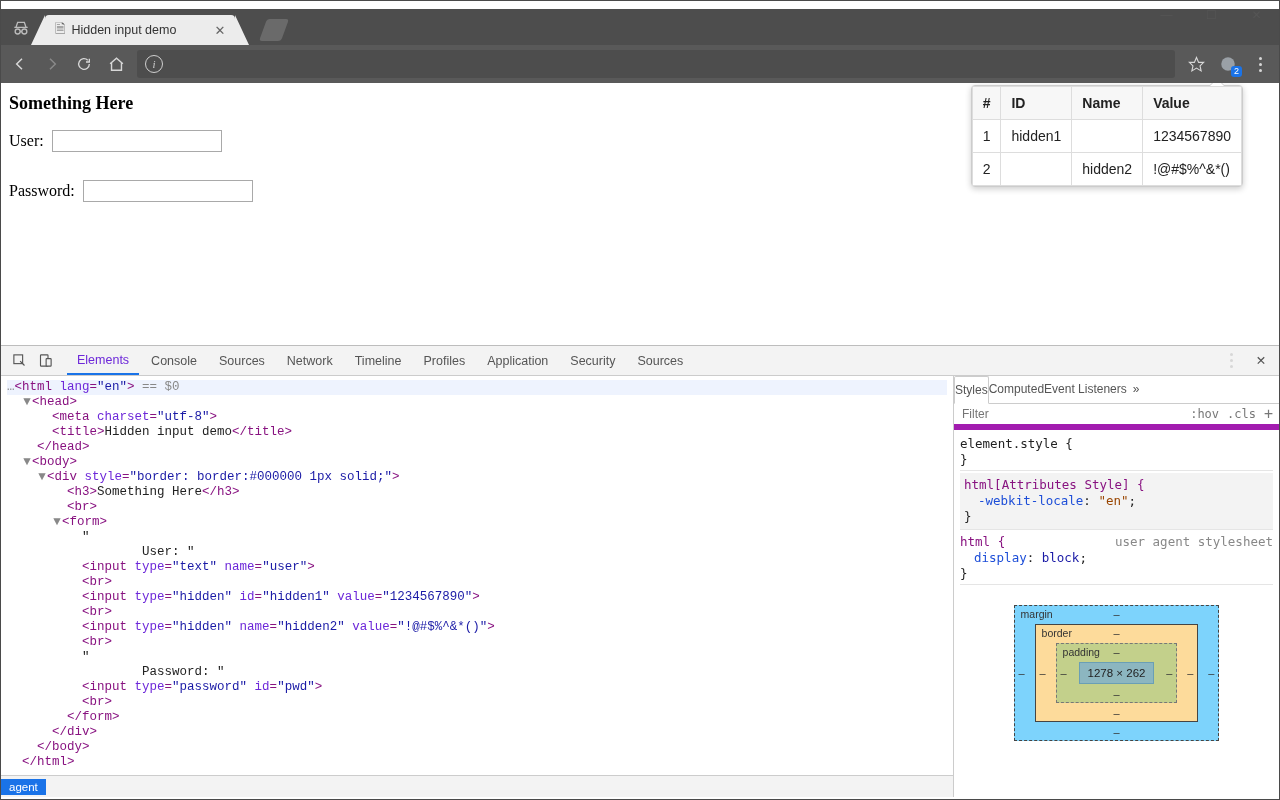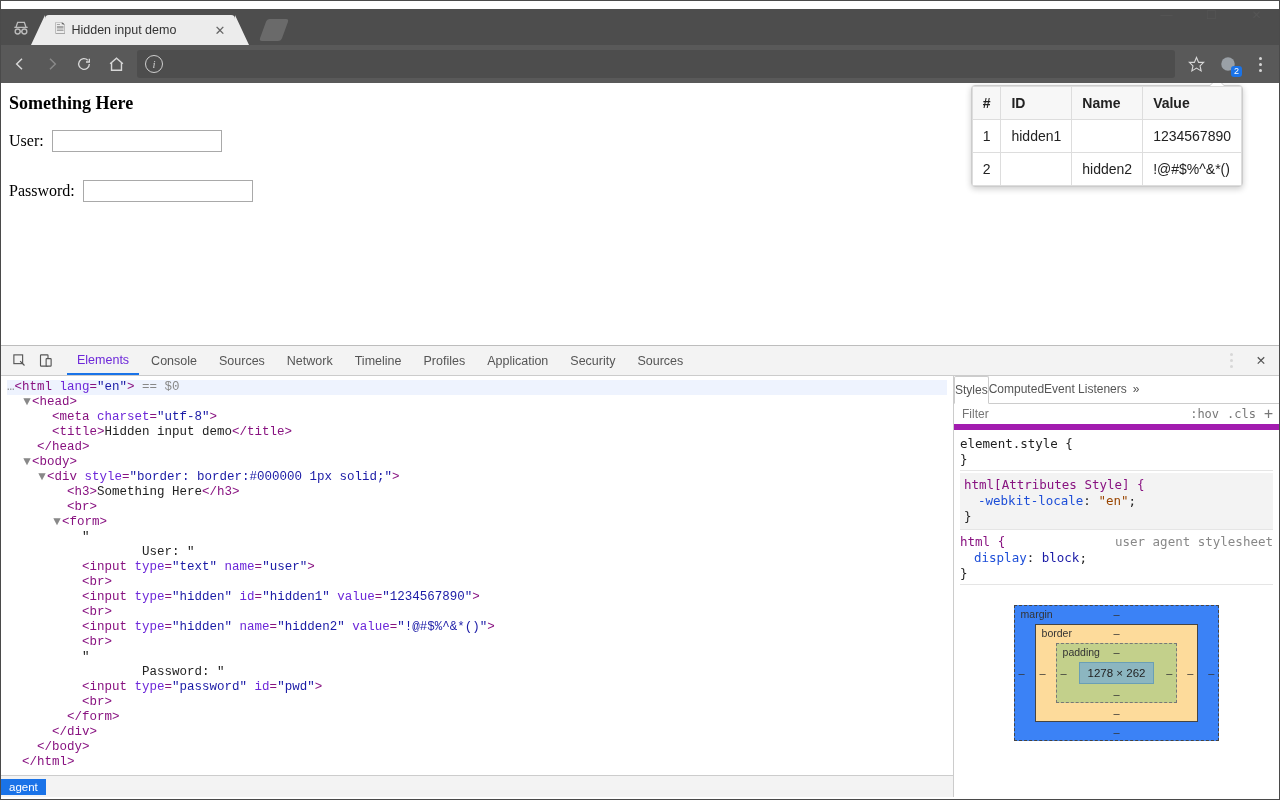--- a/index.html
+++ b/index.html
@@ -73,21 +73,21 @@
   .sp-rule { border-bottom:1px solid #e5e5e5; padding:2px 0; margin-bottom:2px; position:relative;}
   .sp-rule.greyblock { background:#f3f3f3; padding:4px 4px; }
   .sp-rule .src { float:right; color:#888; }
   .sp-selector { color:#881280;margin-top:48px; }
   .sp-prop { padding-left:14px; }
   .sp-prop .p { color:#1d4ed8; }
   .sp-prop .v { color:#1a1aa6; }
   .sp-prop .s { color:#994500; }
   
   .boxmodel { padding:14px 0; display:flex; justify-content:center; }
-  .bm-margin { border:1px dashed #444; padding:18px 20px; background:#3b82f6; position:relative; font-size:11px; }
+  .bm-margin { border:1px dashed #444; padding:18px 20px; background:#7dd3fc; position:relative; font-size:11px; }
   .bm-border { border:1px solid #444; padding:18px 20px; background:#fddb9b; position:relative; }
   .bm-padding { border:1px dashed #777; padding:18px 22px; background:#c3d08b; position:relative; }
   .bm-content { border:1px solid #6a9fb5; padding:4px 8px; background:#8cb6c0; color:#222; text-align:right; font-size:11.5px; }
   .bm-lbl { position:absolute; top:2px; left:6px; font-size:10.5px; color:#333; }
   .bm-dash { position:absolute; font-size:11px; color:#333; }
   .bm-dash.top { top:2px; left:50%; transform:translateX(-50%);} 
   .bm-dash.bottom { bottom:2px; left:50%; transform:translateX(-50%);} 
   .bm-dash.left { left:4px; top:50%; transform:translateY(-50%);} 
   .bm-dash.right { right:4px; top:50%; transform:translateY(-50%);} 
   svg { display:block; }

